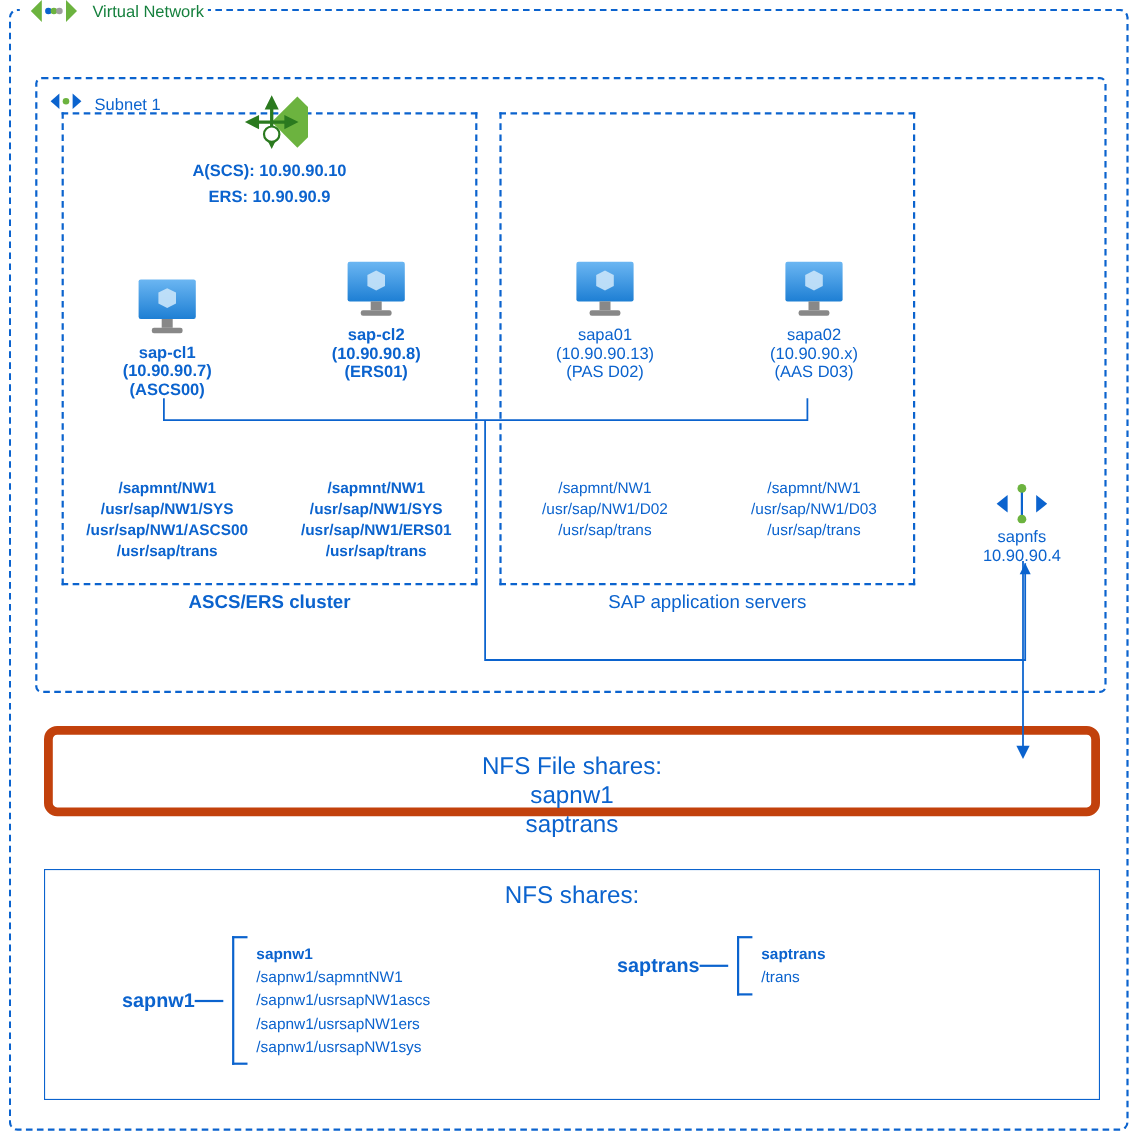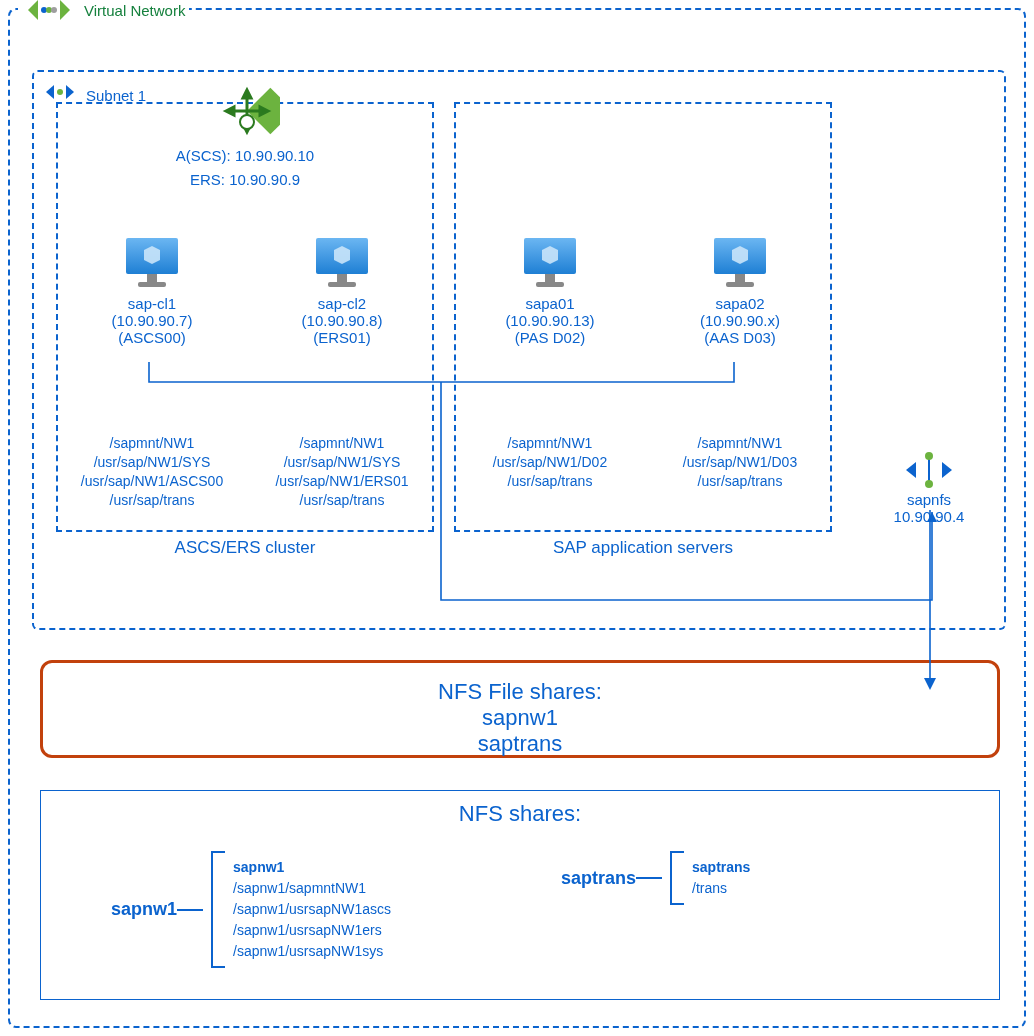--- a/index.html
+++ b/index.html
@@ -13,40 +13,40 @@
   .subnet {
     position: absolute; left: 22px; top: 60px; width: 974px; height: 560px;
     border: 2px dashed #0B63CE; border-radius: 6px;
   }
   .subnet-badge { position: absolute; left: 8px; top: 8px; display: flex; align-items: flex-end; gap: 8px; }
   .subnet-badge span { font-size: 15px; color: #0B63CE; }
   .cluster {
     position: absolute; top: 30px; width: 378px; height: 430px;
     border: 2px dashed #0B63CE;
   }
-  .cluster.left { left: 22px; }
+  .cluster.left { left: 22px; font-weight: bold; }
   .cluster.right { left: 420px; }
   .cluster-caption { position: absolute; bottom: -28px; left: 0; width: 100%; text-align: center; color: #0B63CE; font-size: 17px; }
   .lb-svg { position: absolute; left: 156px; top: -26px; }
   .lb-labels { position: absolute; left: 0; top: 40px; width: 100%; text-align: center; color: #0B63CE; font-size: 15px; line-height: 1.6; }
   .vm { position: absolute; width: 180px; text-align: center; color: #0B63CE; font-size: 15px; }
   .vm .icon { margin: 0 auto 2px auto; }
-  .vm-left  { left: 4px;  top: 130px; }
+  .vm-left  { left: 4px;  top: 146px; }
   .vm-right { left: 194px; top: 130px; }
   .cluster.right .vm-left  { top: 130px; }
   .cluster.right .vm-right { top: 130px; }
   .mounts { position: absolute; width: 180px; text-align: center; color: #0B63CE; font-size: 14px; line-height: 1.35; top: 330px; }
   .mounts.left  { left: 4px; }
   .mounts.right { left: 194px; }
-  .sapnfs { position: absolute; right: 20px; top: 380px; width: 110px; text-align: center; color: #0B63CE; font-size: 15px; }
+  .sapnfs { position: absolute; right: 20px; top: 368px; width: 110px; text-align: center; color: #0B63CE; font-size: 15px; }
   .conn { stroke: #0B63CE; stroke-width: 1.6; fill: none; }
   .arrowhead { fill: #0B63CE; }
   .nfs-box {
-    position: absolute; left: 30px; top: 650px; width: 960px; height: 98px;
-    border: 3px solid #c2410c; border-radius: 12px;
+    position: absolute; left: 30px; top: 650px; width: 960px; height: 82px;
+    border: 8px solid #c2410c; border-radius: 12px;
     text-align: center; color: #0B63CE; font-size: 22px; padding-top: 16px;
   }
   .nfs-thin {
     position: absolute; left: 30px; top: 780px; width: 960px; height: 210px;
     border: 1px solid #0B63CE;
   }
   .nfs-thin h3 { text-align: center; color: #0B63CE; font-size: 22px; font-weight: 400; margin-top: 10px; }
   .share-row { position: absolute; top: 60px; width: 100%; }
   .share-col { position: absolute; display: flex; align-items: center; }
   .share-col.left  { left: 70px; }

